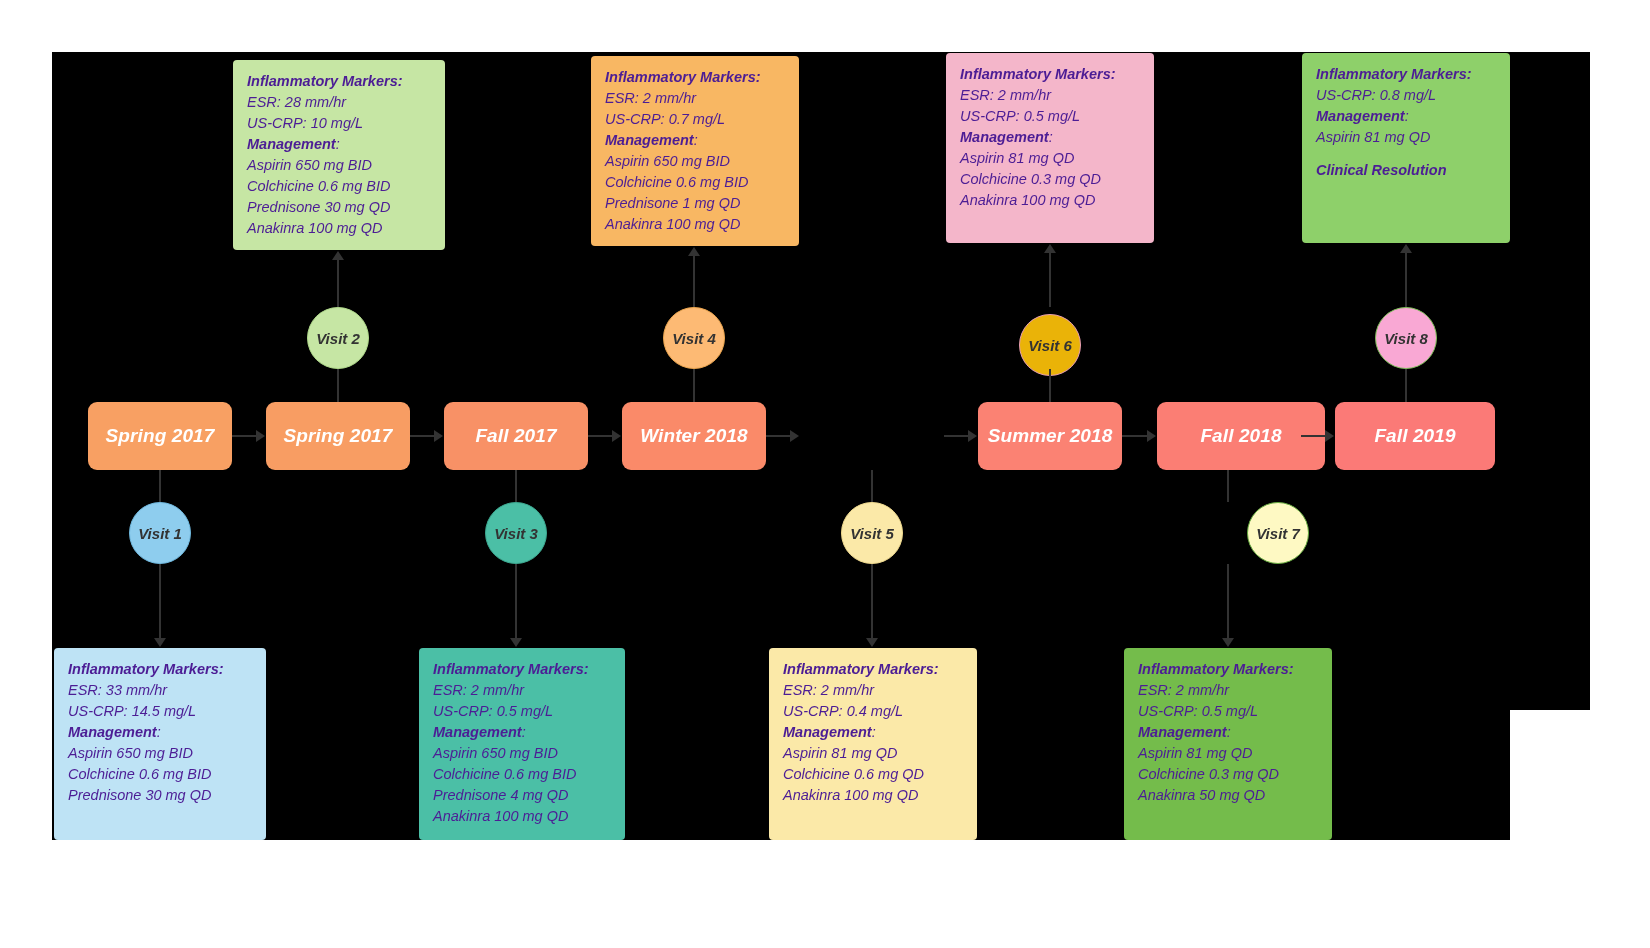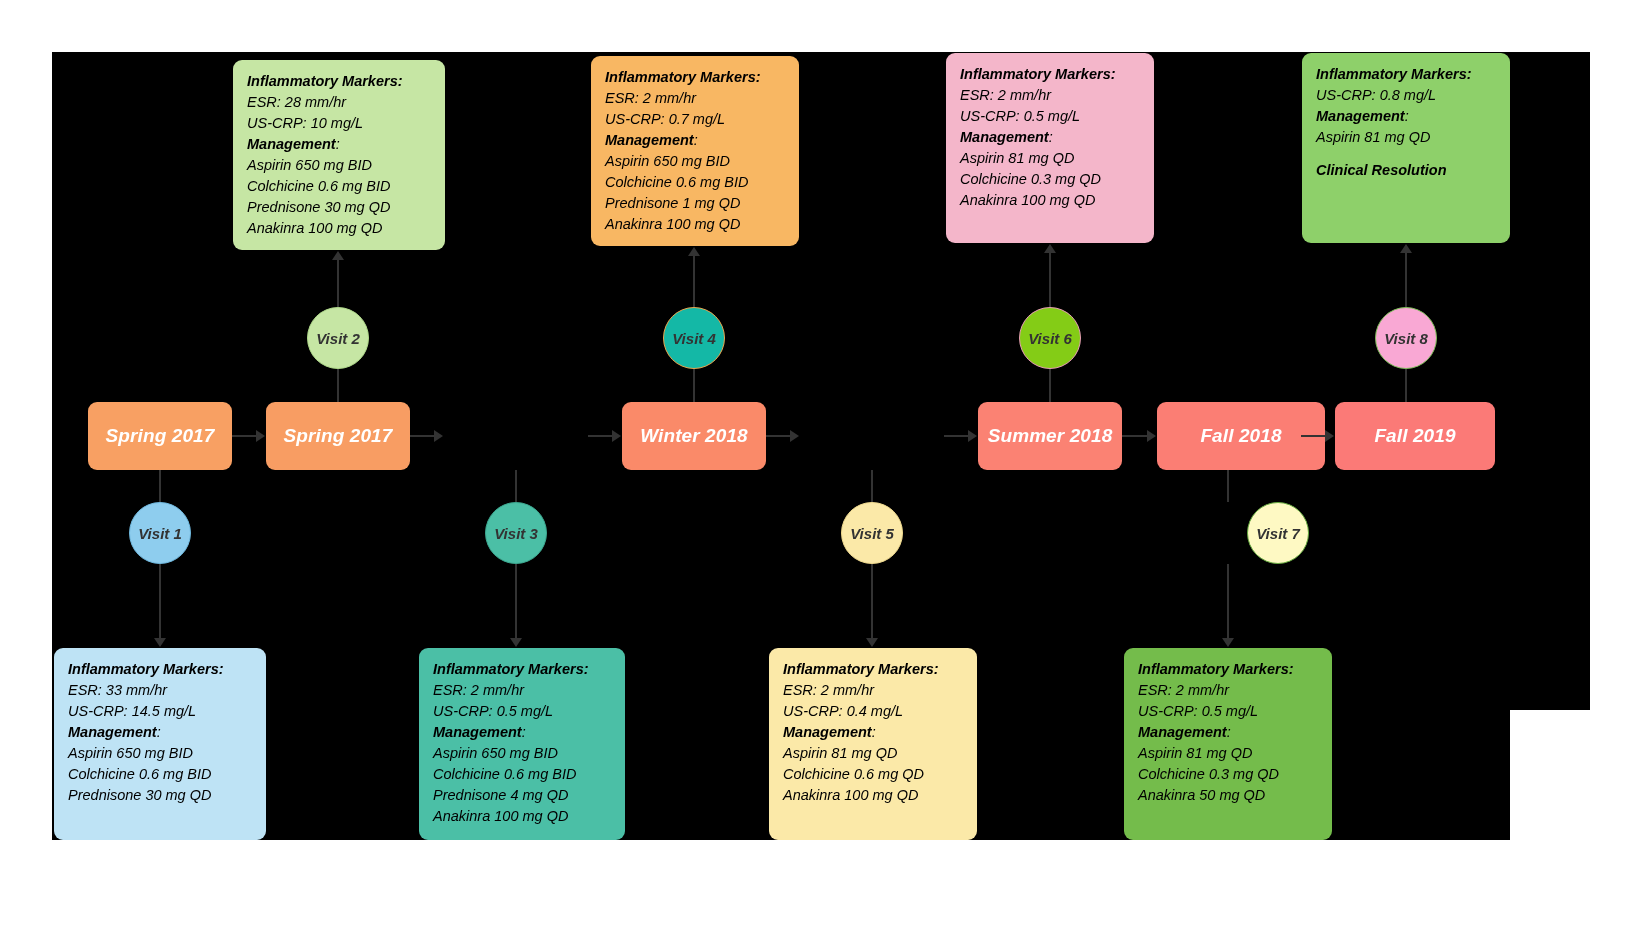--- a/index.html
+++ b/index.html
@@ -18,22 +18,22 @@
   .tl-box{position:absolute;height:68px;border-radius:9px;display:flex;
           align-items:center;justify-content:center;color:#ffffff;
           font-size:19px;font-style:italic;font-weight:bold;letter-spacing:.1px;}
 
   
   .visit{position:absolute;width:62px;height:62px;border-radius:50%;
          display:flex;align-items:center;justify-content:center;
          font-size:15px;font-style:italic;font-weight:bold;color:#333333;}
 
   
-  .card{position:absolute;border-radius:9px;padding:11px 14px 12px 14px;
-        box-sizing:border-box;color:#000000;font-size:14.5px;line-height:21px;
+  .card{position:absolute;border-radius:4px;padding:11px 14px 12px 14px;
+        box-sizing:border-box;color:#4c1d95;font-size:14.5px;line-height:21px;
         font-style:italic;}
   .card .hd{font-weight:bold;font-style:italic;display:block;}
   .card .hd2{font-weight:bold;font-style:italic;}
   .card .ln{display:block;font-style:italic;}
   .card .gap{display:block;height:12px;}
   .card .res{display:block;font-weight:bold;font-style:italic;}
   .card .mgmt-line{display:block;}
 
   
   .conn{position:absolute;background:#333333;}
@@ -57,20 +57,23 @@
     <div class="tl-box" style="left: 88px; top: 402px; width: 144px; background: rgb(248, 160, 99);">
       <span>Spring 2017</span>
     </div>
     <div class="conn hline" style="left: 232px; top: 435px; width: 25px;"></div>
     <div class="arrow-right" style="left: 256px; top: 430px;"></div>
     <div class="tl-box" style="left: 266px; top: 402px; width: 144px; background: rgb(248, 157, 99);">
       <span>Spring 2017</span>
     </div>
     <div class="conn hline" style="left: 410px; top: 435px; width: 25px;"></div>
     <div class="arrow-right" style="left: 434px; top: 430px;"></div>
+    <div class="tl-box" style="left: 444px; top: 402px; width: 144px; background: rgb(248, 145, 102);">
+      <span>Fall 2017</span>
+    </div>
     <div class="conn hline" style="left: 588px; top: 435px; width: 25px;"></div>
     <div class="arrow-right" style="left: 612px; top: 430px;"></div>
     <div class="tl-box" style="left: 622px; top: 402px; width: 144px; background: rgb(250, 138, 105);">
       <span>Winter 2018</span>
     </div>
     <div class="conn hline" style="left: 766px; top: 435px; width: 25px;"></div>
     <div class="arrow-right" style="left: 790px; top: 430px;"></div>
     <div class="conn hline" style="left: 944px; top: 435px; width: 25px;"></div>
     <div class="arrow-right" style="left: 968px; top: 430px;"></div>
     <div class="tl-box" style="left: 978px; top: 402px; width: 144px; background: rgb(251, 130, 115);">
@@ -91,29 +94,29 @@
     </div>
     <div class="conn vline" style="left: 159px; top: 470px; height: 32px;"></div>
     <div class="visit" style="left: 307px; top: 307px; background: rgb(198, 230, 164); border: 1px solid rgb(175, 217, 138); box-sizing: border-box;">
       <span>Visit 2</span>
     </div>
     <div class="conn vline" style="left: 337px; top: 369px; height: 33px;"></div>
     <div class="visit" style="left: 485px; top: 502px; background: rgb(75, 191, 166); border: 1px solid rgb(60, 167, 143); box-sizing: border-box;">
       <span>Visit 3</span>
     </div>
     <div class="conn vline" style="left: 515px; top: 470px; height: 32px;"></div>
-    <div class="visit" style="left: 663px; top: 307px; background: #14b8a6; border: 1px solid rgb(235, 165, 78); box-sizing: border-box;">
+    <div class="visit" style="left: 663px; top: 307px; background: #fdba74; border: 1px solid rgb(235, 165, 78); box-sizing: border-box;">
       <span>Visit 4</span>
     </div>
     <div class="conn vline" style="left: 693px; top: 369px; height: 33px;"></div>
     <div class="visit" style="left: 841px; top: 502px; background: rgb(251, 233, 168); border: 1px solid rgb(239, 217, 142); box-sizing: border-box;">
       <span>Visit 5</span>
     </div>
     <div class="conn vline" style="left: 871px; top: 470px; height: 32px;"></div>
-    <div class="visit" style="left: 1019px; top: 307px; background: #84cc16; border: 1px solid rgb(231, 157, 181); box-sizing: border-box;">
+    <div class="visit" style="left: 1019px; top: 314px; background: #eab308; border: 1px solid rgb(231, 157, 181); box-sizing: border-box;">
       <span>Visit 6</span>
     </div>
     <div class="conn vline" style="left: 1049px; top: 369px; height: 33px;"></div>
     <div class="visit" style="left: 1247px; top: 502px; background: #fef9c3; border: 1px solid rgb(99, 168, 61); box-sizing: border-box;">
       <span>Visit 7</span>
     </div>
     <div class="conn vline" style="left: 1227px; top: 470px; height: 32px;"></div>
     <div class="visit" style="left: 1375px; top: 307px; background: #f9a8d4; border: 1px solid rgb(124, 190, 88); box-sizing: border-box;">
       <span>Visit 8</span>
     </div>

